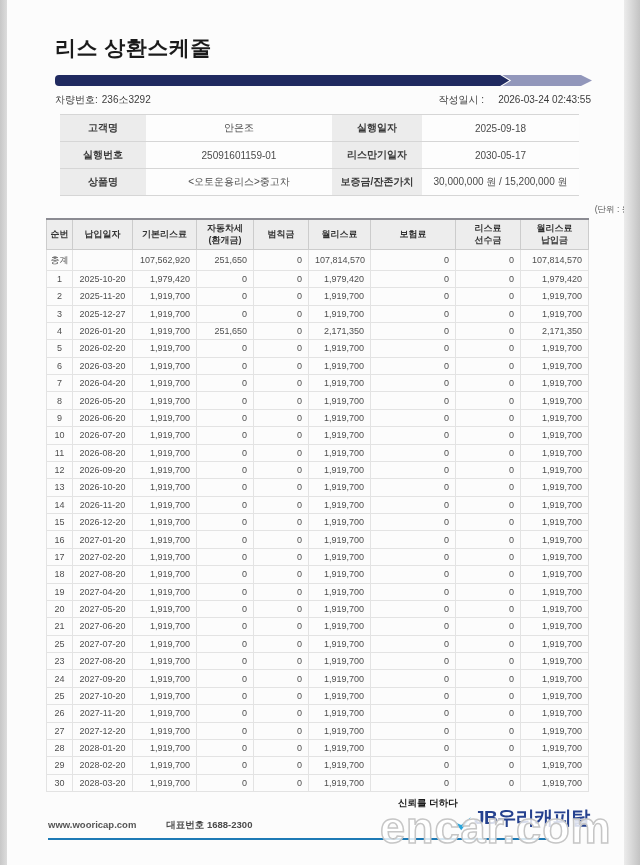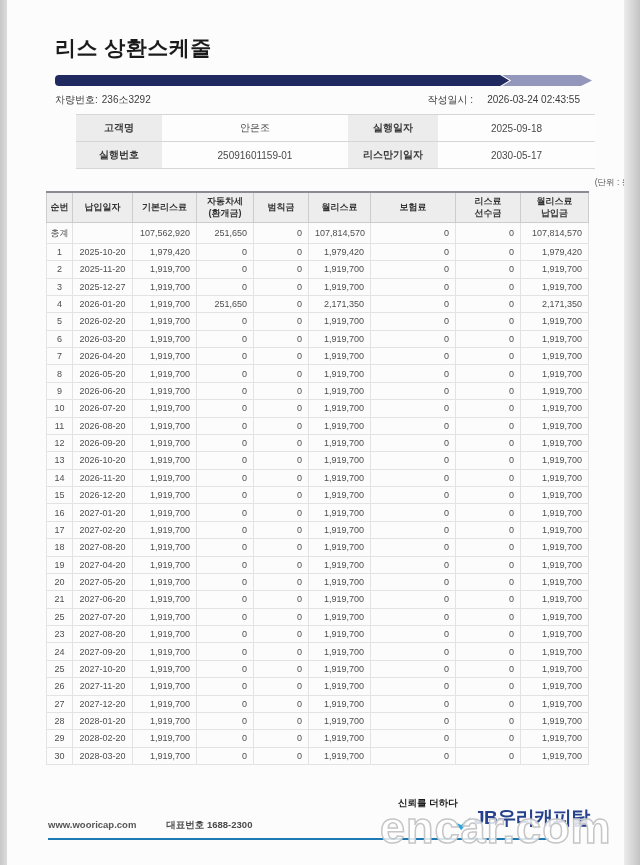--- a/index.html
+++ b/index.html
@@ -12,27 +12,27 @@
   .page{position:absolute;left:7px;top:0;width:617px;height:865px;background:#fcfcfc;overflow:hidden;}
 
   .title{margin:34px 0 0 48px;font-size:21px;font-weight:bold;color:#1b1b1b;letter-spacing:.5px;}
 
   .bar{display:flex;align-items:stretch;height:11px;margin:13px 0 0 48px;width:537px;}
   .bar-navy{width:455px;background:#202a60;border-radius:4px 0 0 4px;
             clip-path:polygon(0 0,calc(100% - 9px) 0,100% 50%,calc(100% - 9px) 100%,0 100%);}
   .bar-arrow{width:90px;margin-left:-7px;background:#9297bb;
              clip-path:polygon(0 0,calc(100% - 11px) 0,100% 50%,calc(100% - 11px) 100%,0 100%,9px 50%);}
 
-  .meta{display:flex;justify-content:space-between;margin:7px 44px 0 48px;
+  .meta{display:flex;justify-content:space-between;margin:7px 33px 0 48px;
         font-size:10px;color:#3c3c3c;text-align:center;}
   .meta .lab{margin-right:4px;}
   .meta .created .val{margin-left:10px;}
 
   table{border-collapse:collapse;}
-  .info{margin:7px 0 0 69px;width:519px;table-layout:fixed;font-size:10px;
+  .info{margin:7px 0 0 53px;width:519px;table-layout:fixed;font-size:10px;
         border-top:1px solid #8f8f98;border-bottom:1px solid #cfcfcf;}
   .info td{border-top:1px solid #d6d6d6;border-bottom:1px solid #d6d6d6;
            padding:6px 3px;text-align:center;overflow:hidden;white-space:nowrap;}
   .info td.lbl{background:#ececec;font-weight:bold;color:#3a3a3a;}
   .info td.val{color:#4a4a4a;background:#fdfdfd;}
 
   .unit{width:626px;text-align:right;margin:8px 0 2px 0;font-size:8.5px;color:#555;}
 
   .sched{margin:0 0 0 39px;width:542px;table-layout:fixed;font-size:9px;color:#4e4e4e;
          border-top:2px solid #8b8b92;border-bottom:1px solid #cfcfcf;}
@@ -91,20 +91,26 @@
             <td class="lbl">고객명</td>
             <td class="val">안은조</td>
             <td class="lbl">실행일자</td>
             <td class="val">2025-09-18</td>
           </tr>
           <tr>
             <td class="lbl">실행번호</td>
             <td class="val">25091601159-01</td>
             <td class="lbl">리스만기일자</td>
             <td class="val">2030-05-17</td>
+          </tr>
+          <tr>
+            <td class="lbl">상품명</td>
+            <td class="val">&lt;오토운용리스&gt;중고차</td>
+            <td class="lbl">보증금/잔존가치</td>
+            <td class="val">30,000,000 원 / 15,200,000 원</td>
           </tr>
         </tbody>
     </table>
 
     <div class="unit">(단위 : 원)</div>
 
     <table class="sched">
       <colgroup>
         <col style="width:26px">
           <col style="width:60px">

